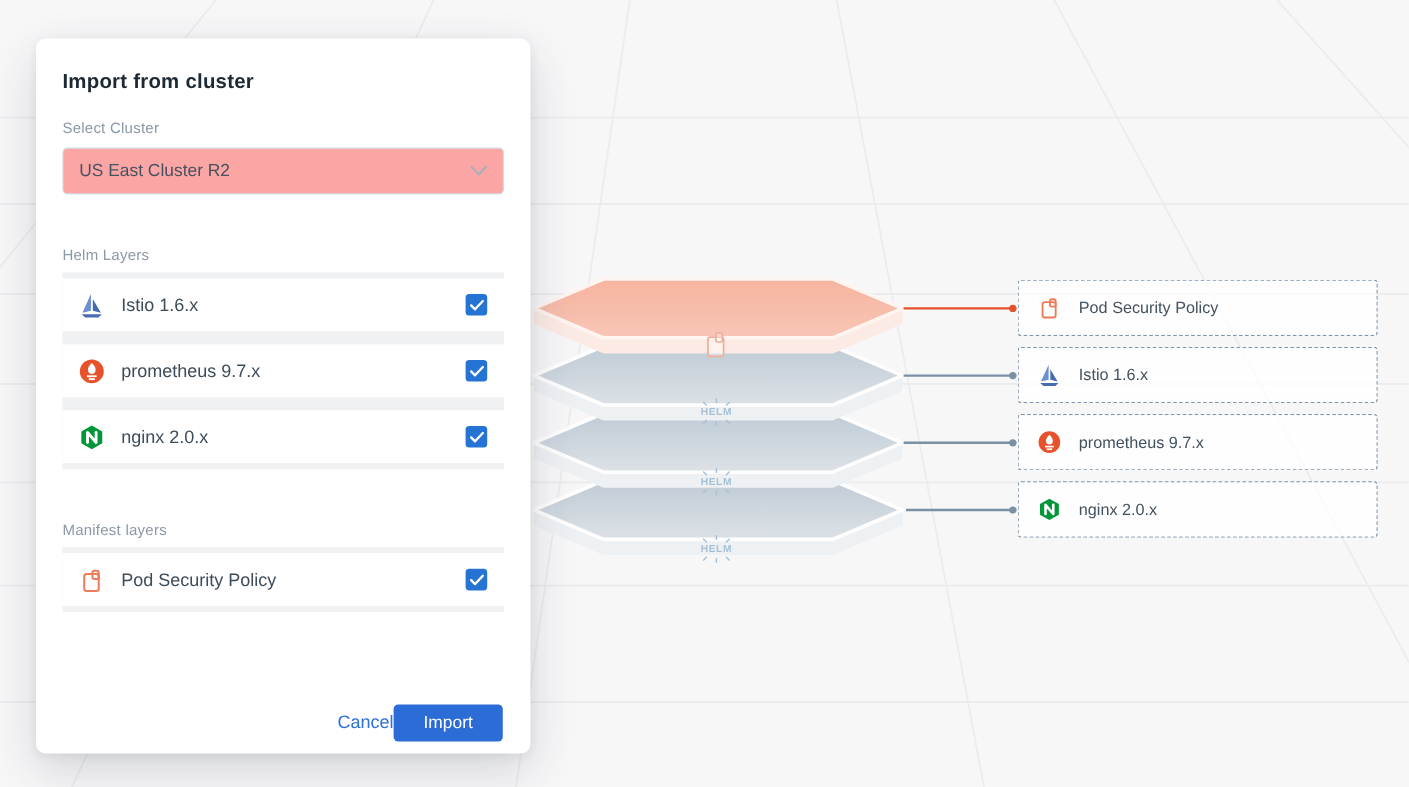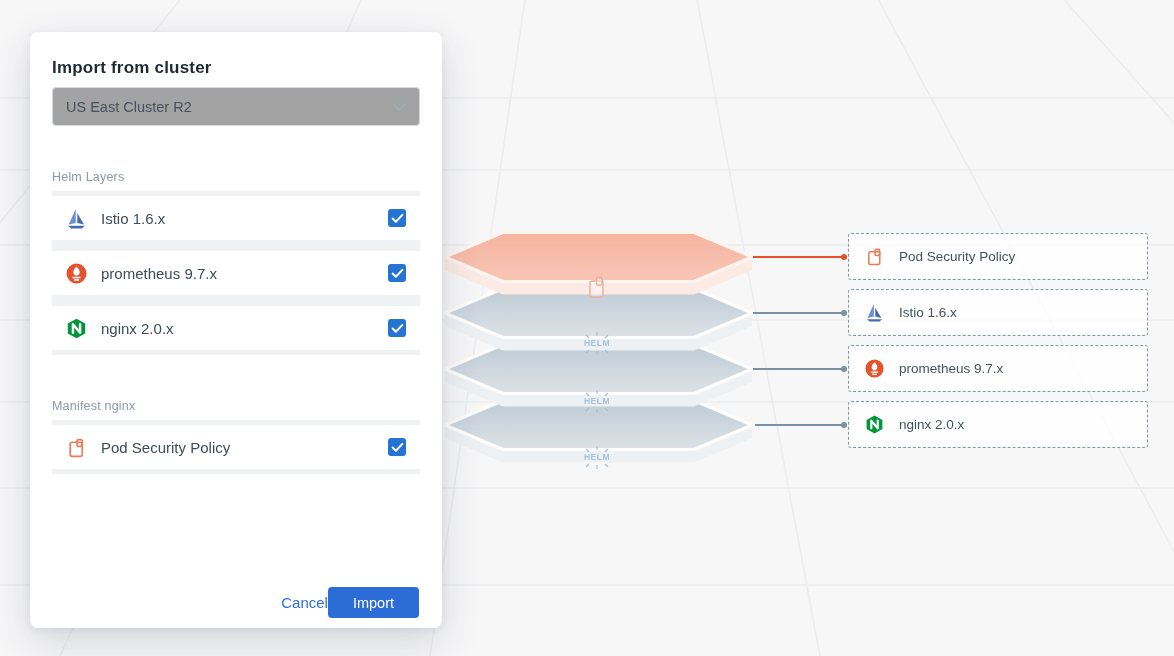--- a/index.html
+++ b/index.html
@@ -16,21 +16,21 @@
     position:absolute;left:30px;top:32px;width:412px;height:596px;
     background:#ffffff;border-radius:8px;box-sizing:border-box;
     box-shadow:0 14px 40px rgba(35,45,60,.16),0 2px 8px rgba(35,45,60,.07);
     padding:26px 22px 0 22px;
   }
   .modal-title{font-size:17px;font-weight:600;color:#1d2a35;letter-spacing:.2px;}
   .field-label{margin-top:22px;font-size:12.5px;color:#8b98a7;letter-spacing:.2px;}
   .select{
     margin-top:9px;height:37px;border:1px solid #d3dae1;border-radius:4px;
     display:flex;align-items:center;justify-content:space-between;
-    padding:0 13px;background:#a3a3a3;cursor:pointer;
+    padding:0 13px;background:#fca5a5;cursor:pointer;
   }
   .select-value{font-size:14.5px;color:#46525f;}
   .section-label{margin-top:44px;font-size:12.5px;color:#8b98a7;letter-spacing:.2px;}
   .layer-list{
     margin-top:7px;background:#f0f1f3;padding:5px 0;
     display:flex;flex-direction:column;gap:11px;
   }
   .layer-row{
     height:44px;background:#ffffff;display:flex;align-items:center;
     padding:0 14px;cursor:pointer;
@@ -208,20 +208,21 @@
       <polygon points="10,0.6 18.3,5.3 18.3,14.7 10,19.4 1.7,14.7 1.7,5.3" fill="#009639"></polygon>
       <path d="M6.6,14 L6.6,6 L13.4,14 L13.4,6" stroke="#ffffff" stroke-width="2.3" fill="none" stroke-linecap="round" stroke-linejoin="round"></path>
     </svg>
   </span>
   <span class="node-label">nginx 2.0.x</span>
 </div>
 
 <div class="modal">
   <div class="modal-title">Import from cluster</div>
 
+  <div class="field-label">Select Cluster</div>
   <div class="select">
     <span class="select-value">US East Cluster R2</span>
     <span>
       <svg width="14" height="9" viewBox="0 0 14 9" fill="none" stroke="#a2aeb9" stroke-width="1.6" stroke-linecap="round">
         <path d="M1,1 L7,7.3 L13,1"></path>
       </svg>
     </span>
   </div>
 
   <div class="section-label">Helm Layers</div>
@@ -269,21 +270,21 @@
       </span>
       <span class="li-label">nginx 2.0.x</span>
       <span class="checkbox">
         <svg width="13" height="11" viewBox="0 0 16 13" fill="none" stroke="#ffffff" stroke-width="2.4" stroke-linecap="round" stroke-linejoin="round">
             <path d="M2,6.5 L6,10.5 L14,2"></path>
           </svg>
       </span>
     </div>
   </div>
 
-  <div class="section-label">Manifest nginx</div>
+  <div class="section-label">Manifest layers</div>
   <div class="layer-list">
     <div class="layer-row">
       <span class="li-icon">
         <svg width="21" height="21" viewBox="0 0 20 20" fill="none" stroke="#ee7a57" stroke-width="1.6">
           <rect x="4" y="5" width="11.5" height="13.5" rx="2"></rect>
             <rect x="10.5" y="2.5" width="5" height="6.5" rx="1.6"></rect>
         </svg>
       </span>
       <span class="li-label">Pod Security Policy</span>
       <span class="checkbox">

